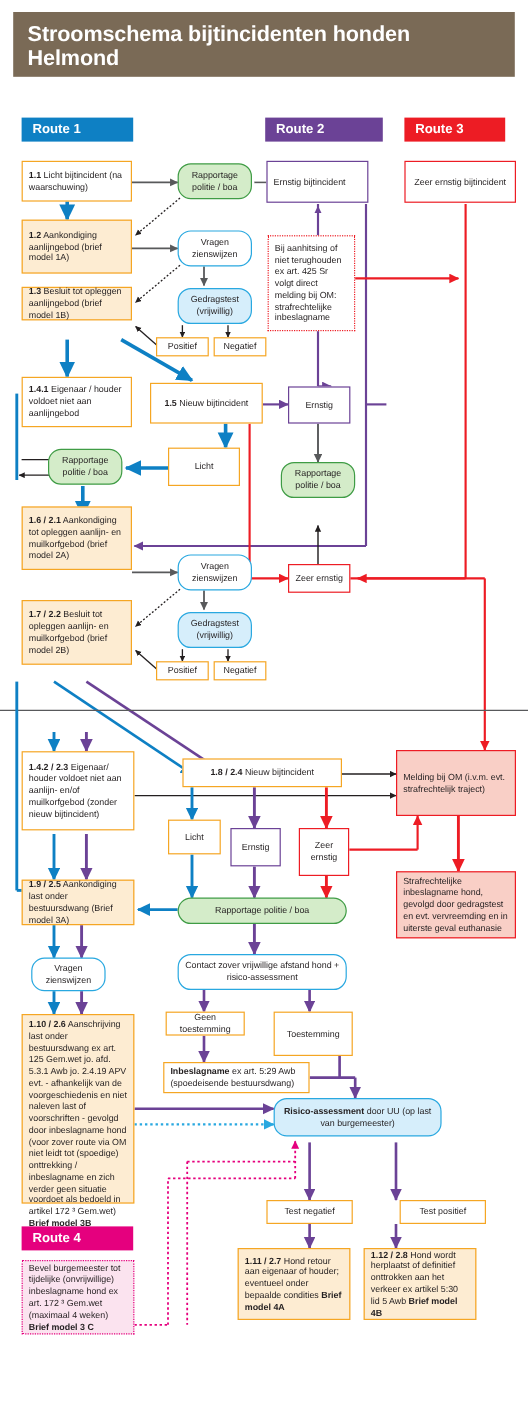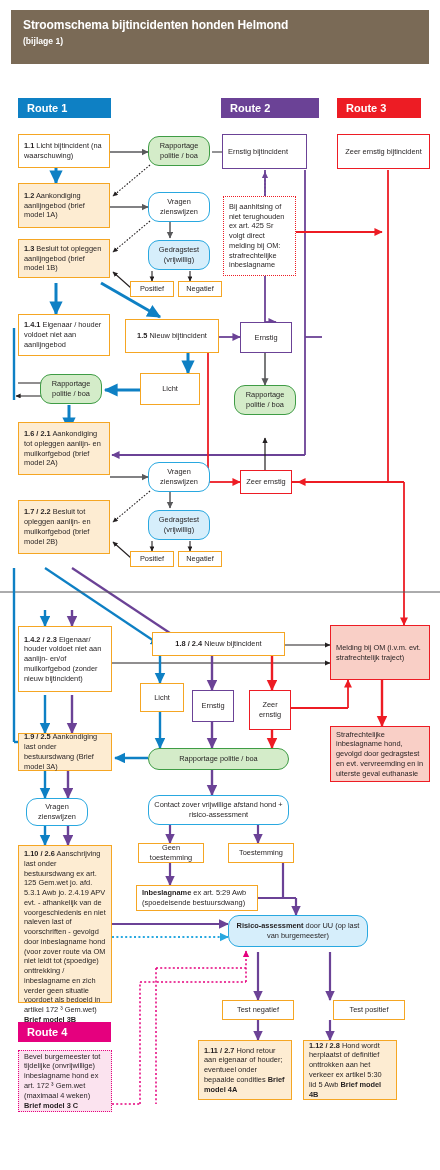--- a/index.html
+++ b/index.html
@@ -27,21 +27,21 @@
   .title-bar {
     position: absolute;
     left: 11px; top: 10px;
     width: 418px; height: 54px;
     background: #7a6a56;
     color: #ffffff;
     padding: 9px 12px 0 12px;
     z-index: 3;
   }
   .title-main {
-    font-size: 12px;
+    font-size: 18px;
     font-weight: bold;
     line-height: 1.1;
     letter-spacing: -0.1px;
   }
   .title-sub {
     font-size: 8.6px;
     font-weight: bold;
     margin-top: 4px;
   }
 
@@ -296,21 +296,21 @@
   <div class="node box-orange" style="left:18px; top:134px; width:92px; height:34px;">
     <p><b>1.1</b>
        <span>Licht bijtincident (na waarschuwing)</span></p>
   </div>
 
   <div class="node box-cream" style="left:18px; top:183px; width:92px; height:45px;">
     <p><b>1.2</b>
        <span>Aankondiging aanlijngebod (brief model 1A)</span></p>
   </div>
 
-  <div class="node box-cream" style="left:18px; top:239px; width:92px; height:39px;">
+  <div class="node box-cream" style="left:18px; top:239px; width:92px; height:28px;">
     <p><b>1.3</b>
        <span>Besluit tot opleggen aanlijngebod (brief model 1B)</span></p>
   </div>
 
   <div class="node box-orange" style="left:18px; top:314px; width:92px; height:42px;">
     <p><b>1.4.1</b>
        <span>Eigenaar / houder voldoet niet aan aanlijngebod</span></p>
   </div>
 
   <div class="node box-cream" style="left:18px; top:422px; width:92px; height:53px;">
@@ -393,21 +393,21 @@
   <div class="node box-purple ctr" style="left:192px; top:690px; width:42px; height:32px;">Ernstig</div>
 
   <div class="node box-red ctr" style="left:249px; top:690px; width:42px; height:40px;">Zeer ernstig</div>
 
   <div class="node pill-green ctr" style="left:148px; top:748px; width:141px; height:22px;">Rapportage politie / boa</div>
 
   <div class="node pill-blue-hollow ctr" style="left:148px; top:795px; width:141px; height:30px;">Contact zover vrijwillige afstand hond + risico-assessment</div>
 
   <div class="node box-orange ctr" style="left:138px; top:843px; width:66px; height:20px;">Geen toestemming</div>
 
-  <div class="node box-orange ctr" style="left:228px; top:843px; width:66px; height:20px;">Toestemming</div>
+  <div class="node box-orange ctr" style="left:228px; top:843px; width:66px; height:37px;">Toestemming</div>
 
   <div class="node box-orange" style="left:136px; top:885px; width:122px; height:26px;">
     <p><b>Inbeslagname</b><span> ex art. 5:29 Awb (spoedeisende bestuursdwang)</span></p>
   </div>
 
   <div class="node pill-blue ctr" style="left:228px; top:915px; width:140px; height:32px;">
     <p><b>Risico-assessment</b><span> door UU (op last van burgemeester)</span></p>
   </div>
 
   <div class="node box-orange ctr" style="left:222px; top:1000px; width:72px; height:20px;">Test negatief</div>

